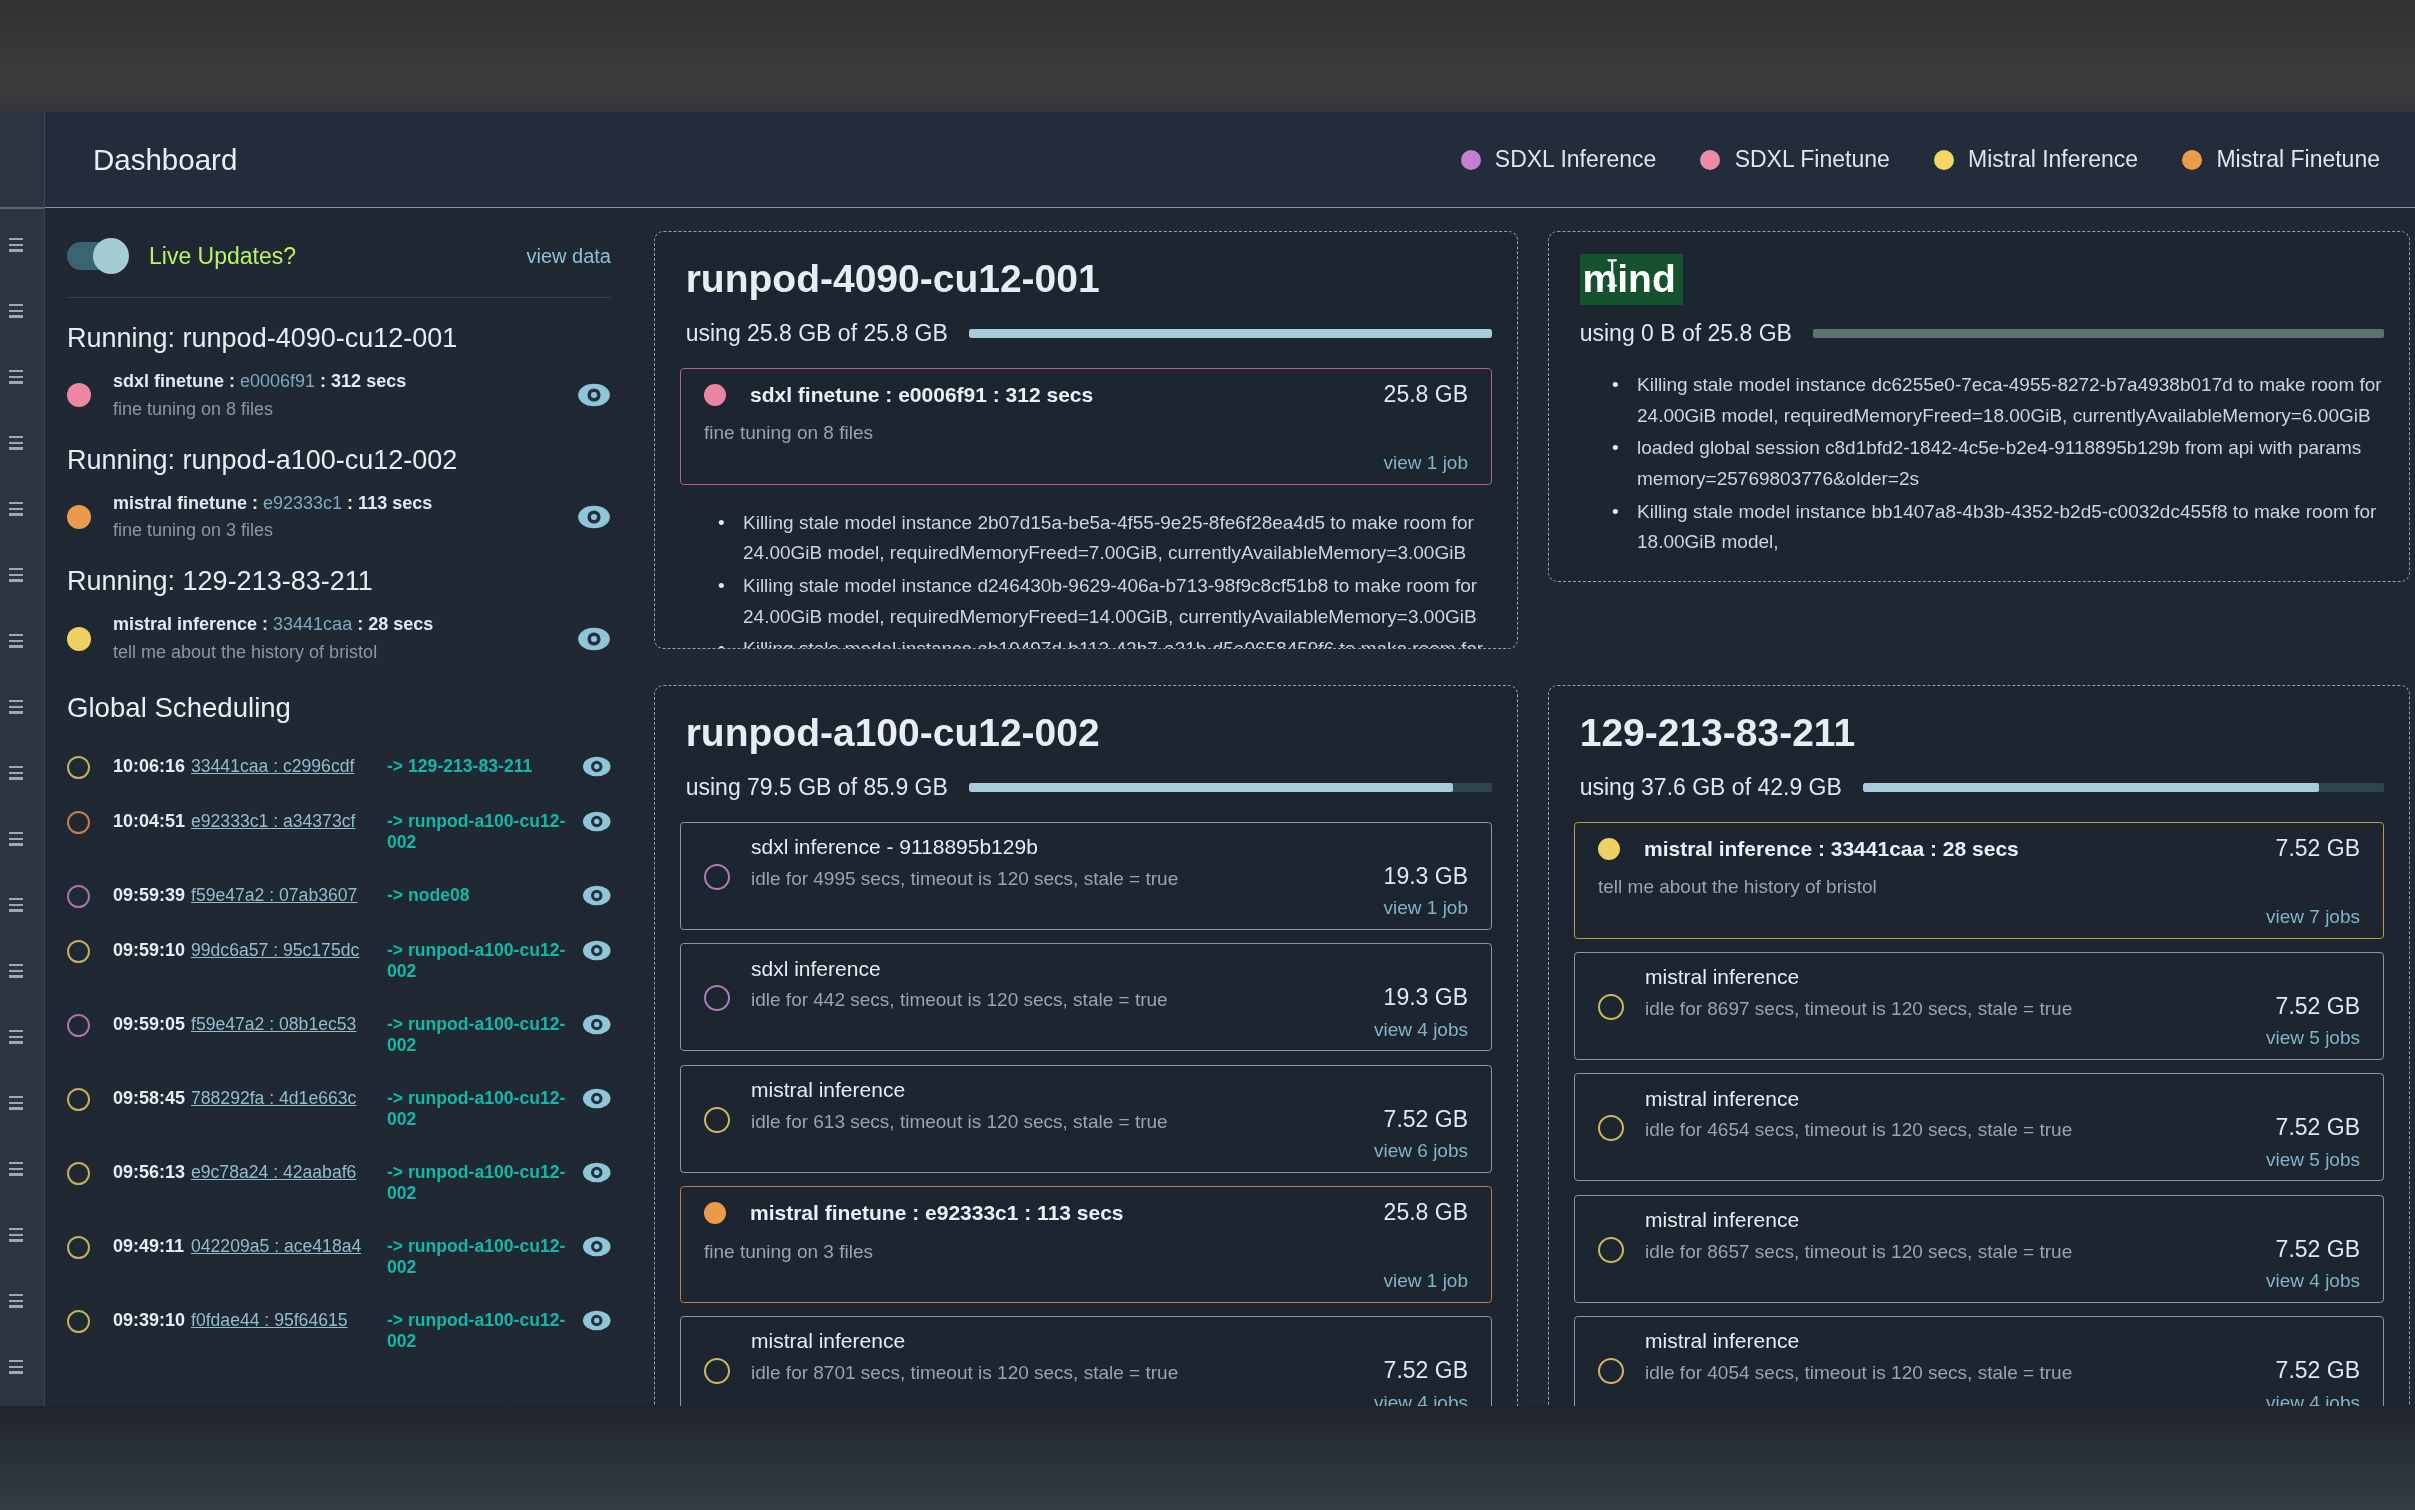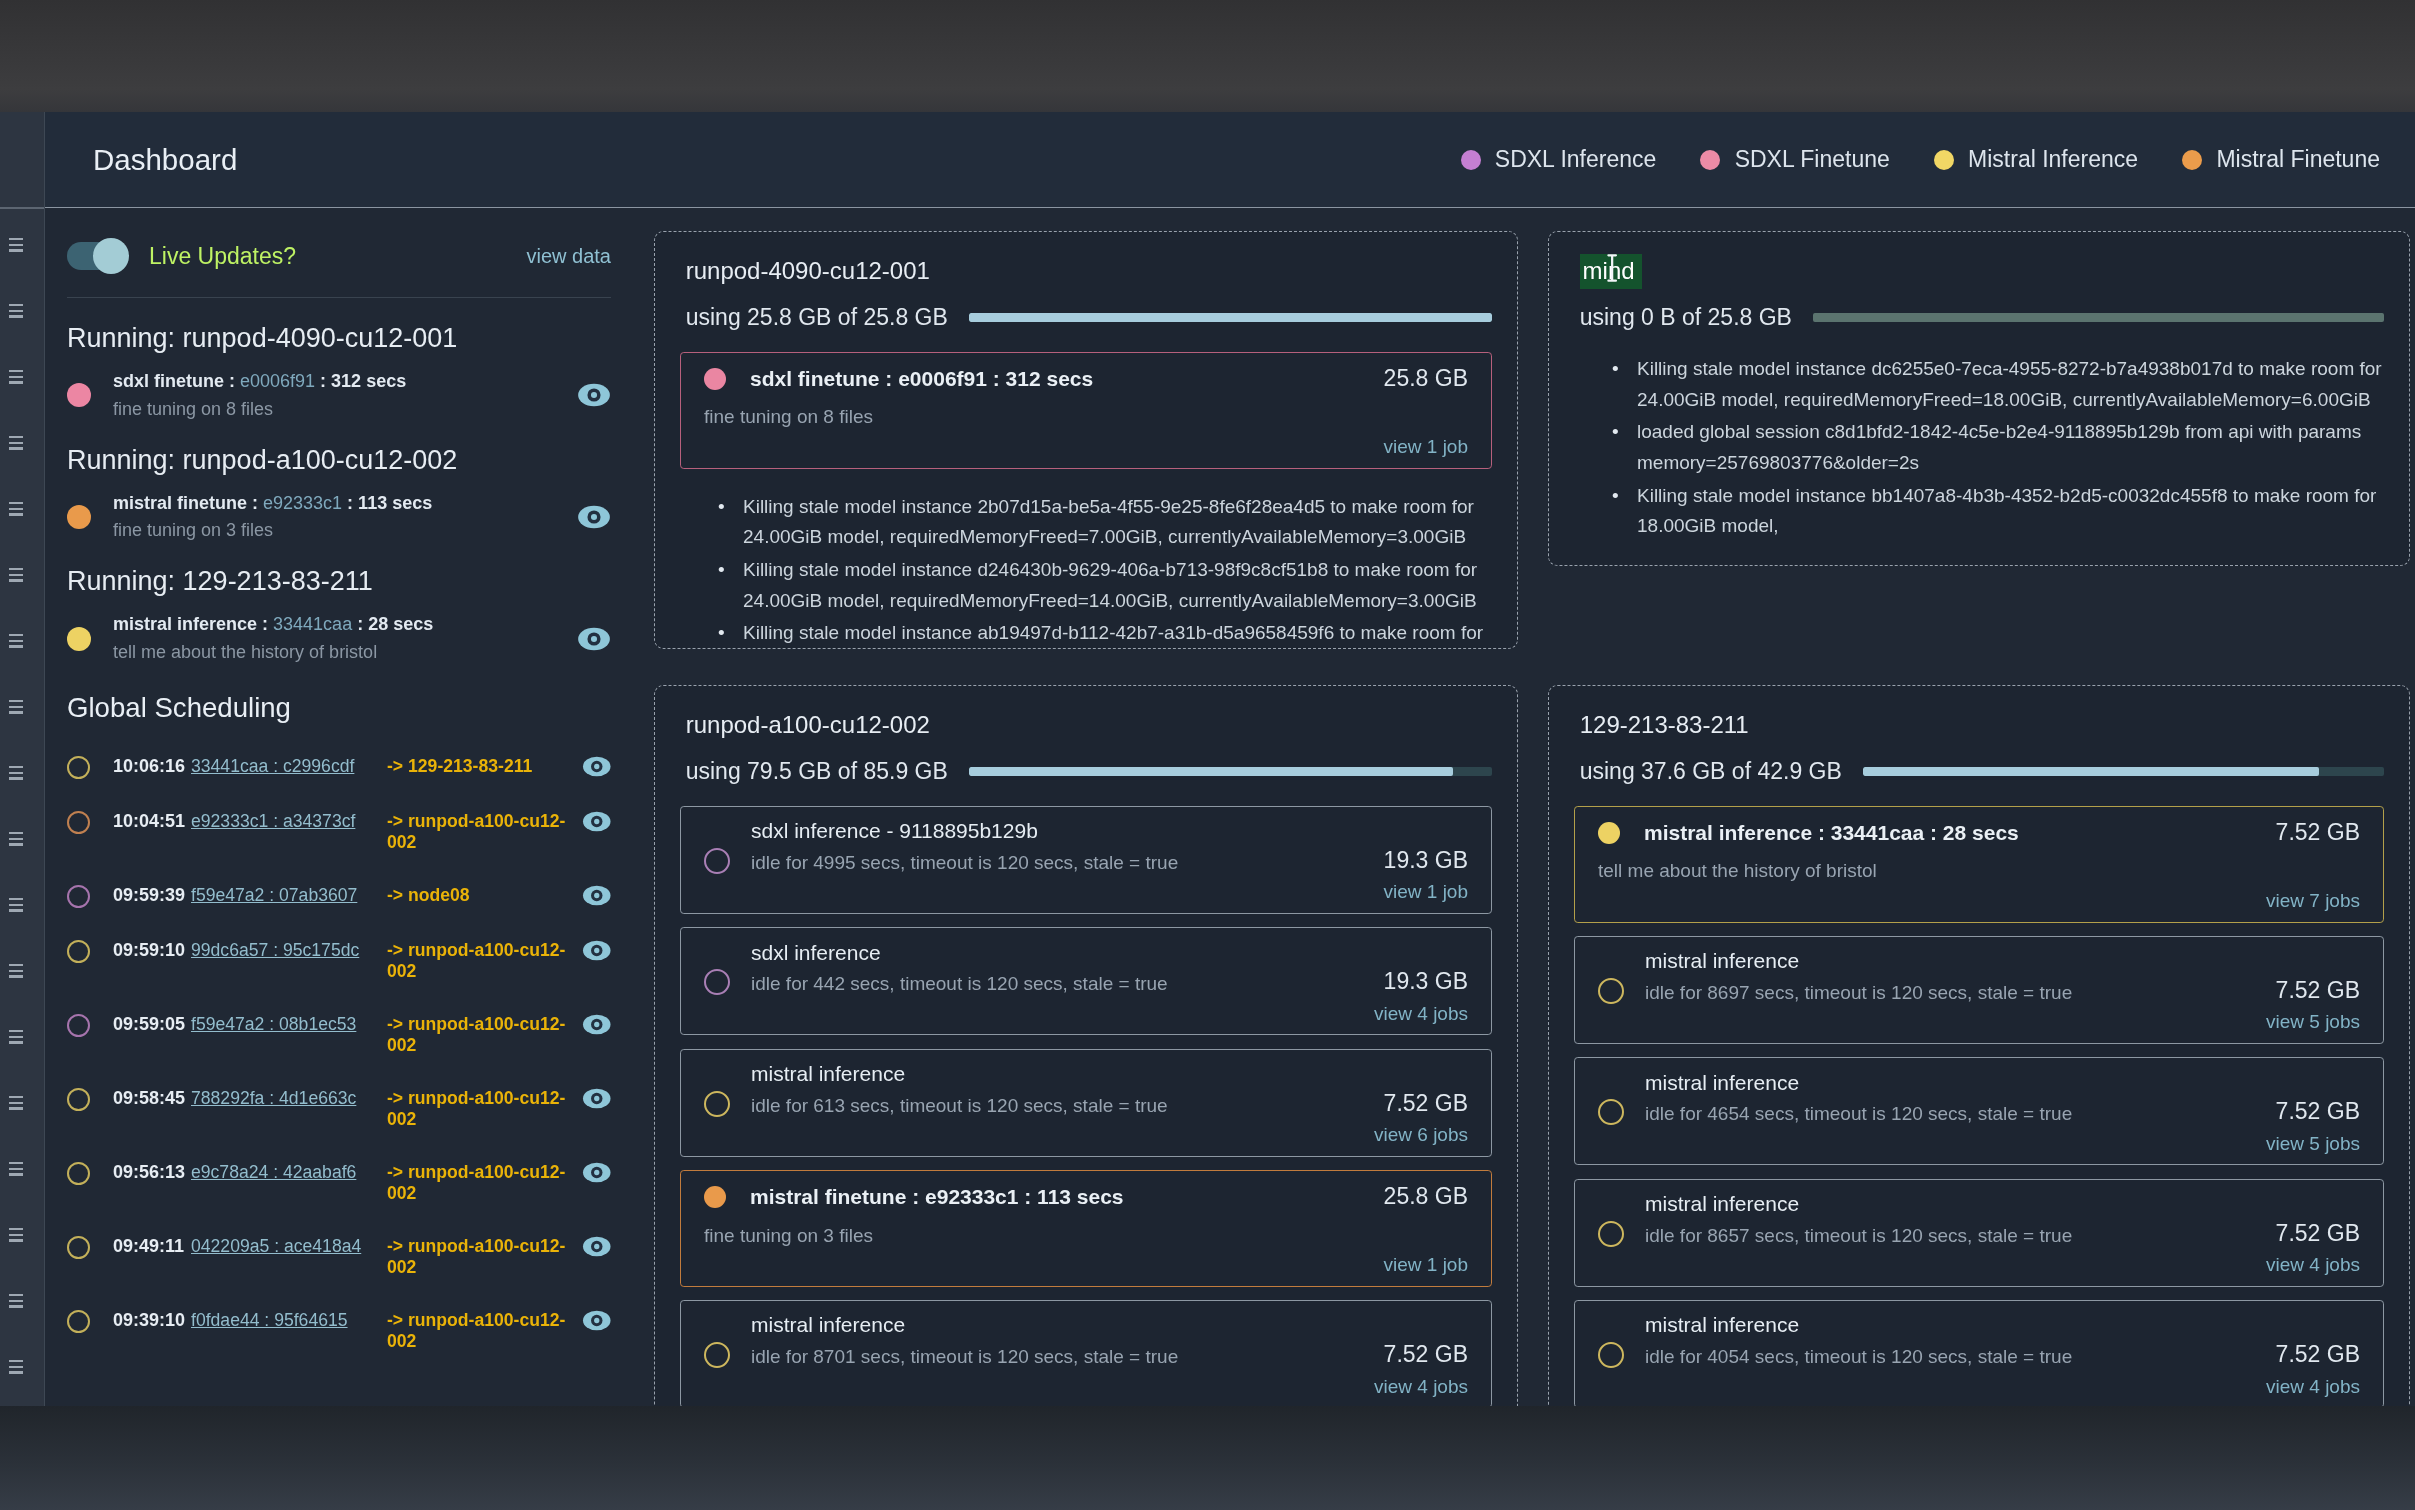--- a/index.html
+++ b/index.html
@@ -57,33 +57,33 @@
   .rdesc{font-size:18px;color:#8b97a4;margin-top:6.7px;font-weight:400;}
   .eye{flex:none;cursor:pointer;}
   .eye-lg{width:34px;height:24px;}
   .eye-sm{width:29.5px;height:21px;}
 
   .gs-title{font-size:27.6px;color:#e9eff5;font-weight:500;margin:28.5px 0 0;}
   .gs-row{display:flex;align-items:flex-start;margin-top:32px;}
   .gring{width:19px;height:19px;border-radius:50%;border:2.4px solid #c3b05a;flex:none;}
   .gtime{width:78px;margin-left:23px;font-size:18px;font-weight:700;color:#e7edf3;flex:none;}
   .glink{width:196px;font-size:17.6px;color:#93bdcd;text-decoration:underline;flex:none;cursor:pointer;}
-  .gtarget{flex:1;font-size:17.6px;font-weight:600;color:#eab308;}
+  .gtarget{flex:1;font-size:17.6px;font-weight:600;color:#14b8a6;}
 
   
   .main{position:absolute;left:654px;top:119px;width:1756px;height:1175px;
     display:grid;grid-template-columns:864px 862px;column-gap:30px;
     grid-template-rows:418px auto;row-gap:36px;align-items:start;}
   .panel{border:1.9px dashed #99a2ad;border-radius:9.5px;background:#1d2531;
     padding:21px 25px;box-sizing:border-box;overflow:hidden;position:relative;}
   .panel.p1{height:418px;}
   .panel.p2{min-height:263px;}
   .panel.p3,.panel.p4{height:856px;}
 
-  .ptitle{margin:3.8px 0 0 5.7px;font-size:24px;font-weight:400;color:#e7edf3;position:relative;display:inline-block;}
+  .ptitle{margin:3.8px 0 0 5.7px;font-size:39px;font-weight:700;color:#e7edf3;position:relative;display:inline-block;}
   .ptitle-text{position:relative;}
   .panel.selected .ptitle-text{background:#14532d;color:#ffffff;padding:2.9px 7.6px 4.8px 2.9px;}
   .ibeam{display:none;position:absolute;left:25px;top:-3.8px;}
   .panel.selected .ibeam{display:block;}
 
   .usage{display:flex;align-items:center;margin-top:19px;margin-left:5.7px;}
   .usage-text{font-size:23px;color:#e1e8ef;white-space:nowrap;}
   .bar{flex:1;height:8.6px;margin-left:21px;background:var(--track,#2d454d);border-radius:1.9px;overflow:hidden;}
   .fill{height:100%;background:#a7cddd;border-radius:1.9px;}
 

